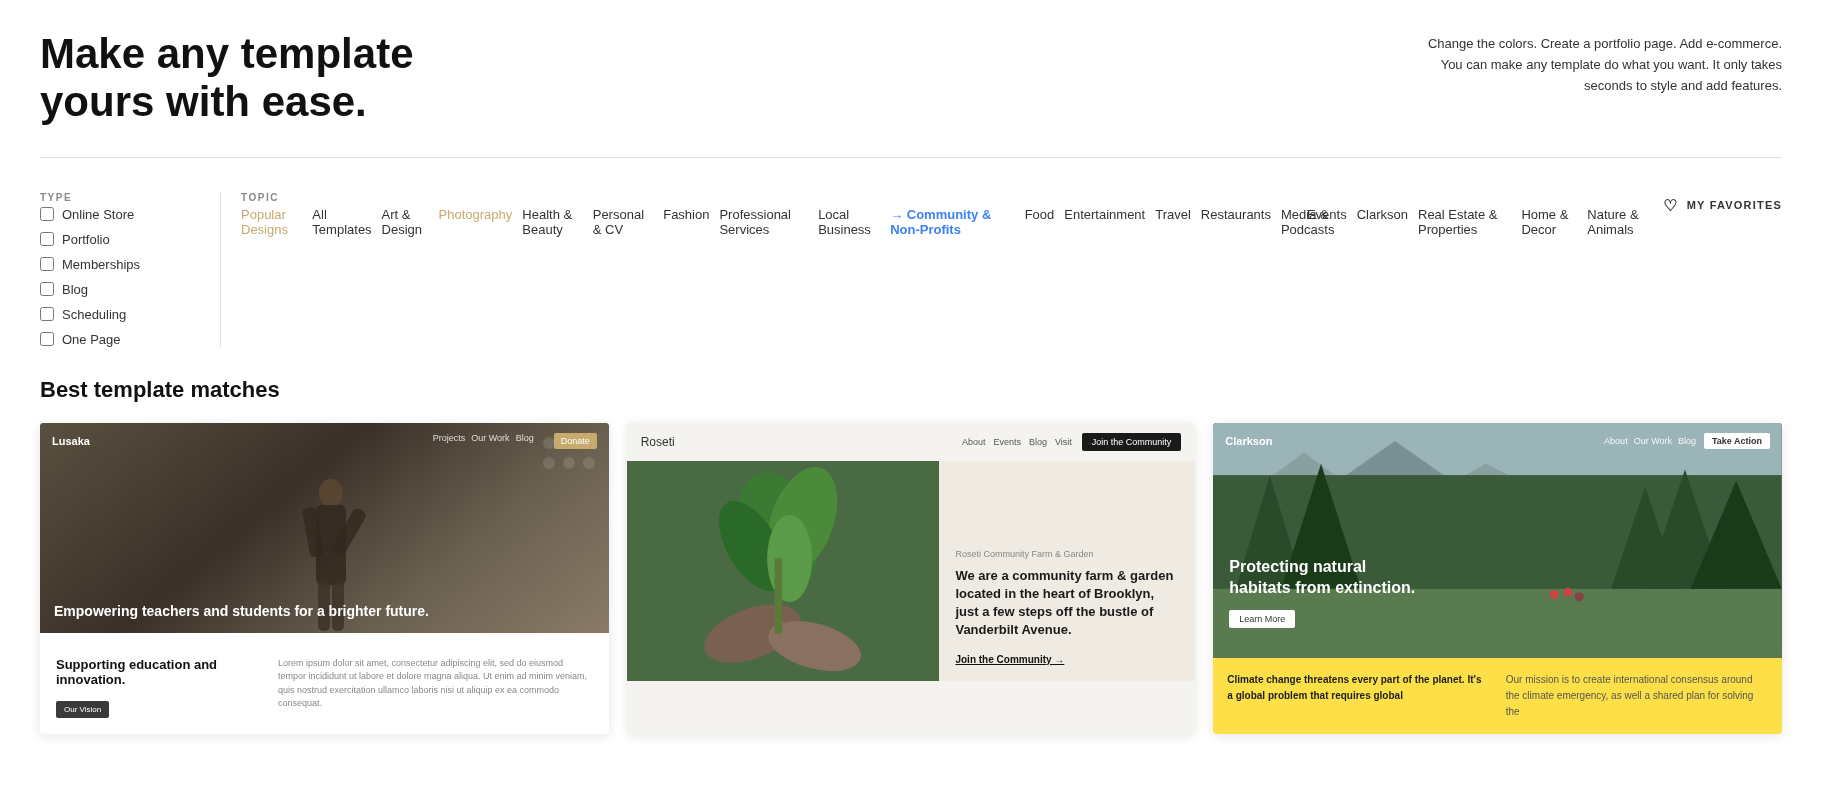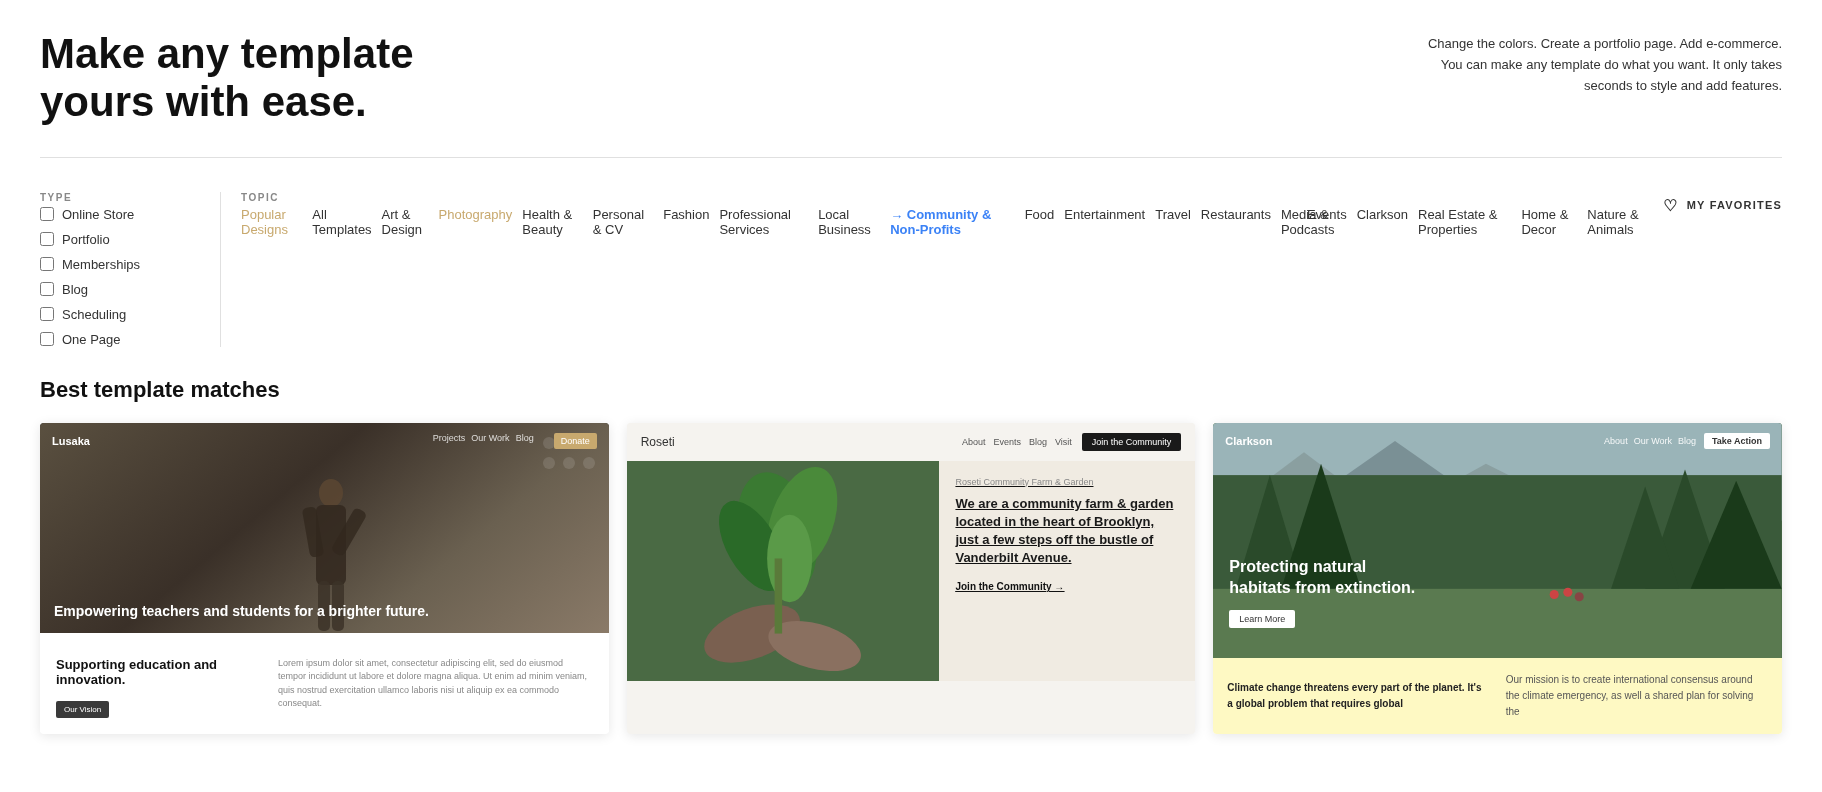--- a/index.html
+++ b/index.html
@@ -239,21 +239,21 @@
               <ellipse cx="150" cy="170" rx="38" ry="18" fill="#8a7060" transform="rotate(15,150,170)"></ellipse>
 
               <ellipse cx="120" cy="80" rx="30" ry="50" fill="#3a7a32" transform="rotate(-15,120,80)"></ellipse>
               <ellipse cx="140" cy="70" rx="25" ry="45" fill="#4a8a3a" transform="rotate(20,140,70)"></ellipse>
               <ellipse cx="100" cy="90" rx="20" ry="40" fill="#2a6a28" transform="rotate(-30,100,90)"></ellipse>
               <ellipse cx="130" cy="100" rx="18" ry="35" fill="#5a9a48"></ellipse>
 
               <rect x="118" y="100" width="6" height="60" fill="#5a7a3a"></rect>
             </svg>
           </div>
-          <div style="width:45%; height:100%; background: #f0ebe2; display:flex; align-items:flex-start; justify-content:center; padding:16px;text-decoration:underline;">
+          <div style="width:45%; height:100%; background: #f0ebe2; display:flex; align-items:flex-end; justify-content:center; padding:16px;">
             <div>
               <div style="font-size:9px; color:#888; margin-bottom:8px;">Roseti Community Farm &amp; Garden</div>
               <div style="font-size:13px; font-weight:700; line-height:1.4; color:#1a1a1a; margin-bottom:14px;">We are a community farm &amp; garden located in the heart of Brooklyn, just a few steps off the bustle of Vanderbilt Avenue.</div>
               <div style="font-size:10px; font-weight:600; text-decoration:underline; cursor:pointer;">Join the Community →</div>
             </div>
           </div>
         </div>
       </div>
 
       <div class="template-card card-clarkson">
@@ -295,21 +295,21 @@
               </span>
               <span style="background:#fff; color:#333; font-size:9px; padding:3px 8px; border-radius:2px; font-weight:700;">Take Action</span>
             </div>
           </div>
 
           <div style="position:absolute; bottom:30px; left:16px;">
             <div style="font-size:16px; font-weight:700; color:#fff; line-height:1.3; margin-bottom:10px; max-width:200px;">Protecting natural habitats from extinction.</div>
             <div style="background:#fff; color:#333; font-size:9px; padding:4px 10px; display:inline-block; border-radius:2px; cursor:pointer;">Learn More</div>
           </div>
         </div>
-        <div style="display:flex; padding:14px; gap:16px; background:#fef9c3;align-items:center;">
+        <div style="display:flex; padding:14px; gap:16px; background:#fde047;">
           <div style="flex:1; font-size:10px; color:#222; line-height:1.6; font-weight:600;">Climate change threatens every part of the planet. It's a global problem that requires global</div>
           <div style="flex:1; font-size:10px; color:#555; line-height:1.6;">Our mission is to create international consensus around the climate emergency, as well a shared plan for solving the</div>
         </div>
       </div>
 
     </div>
   </div>
 </div>
 
 </body></html>

